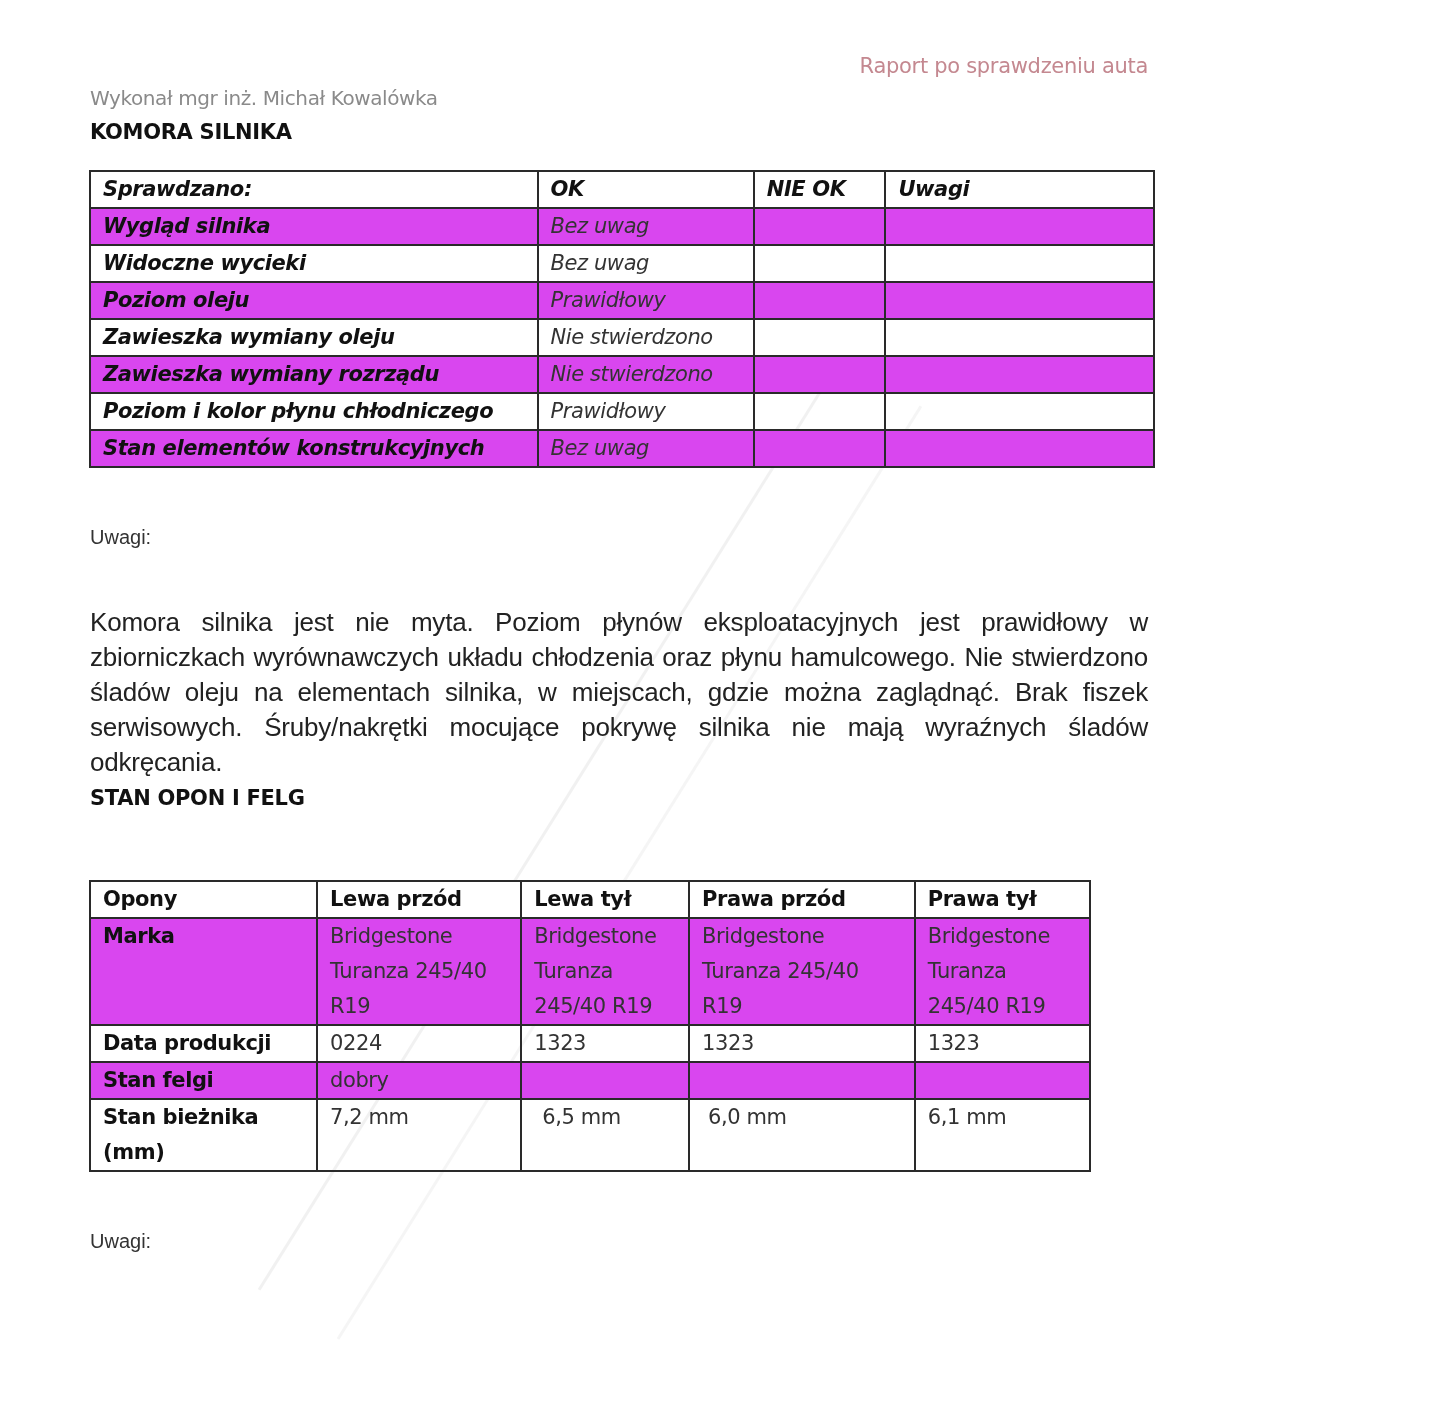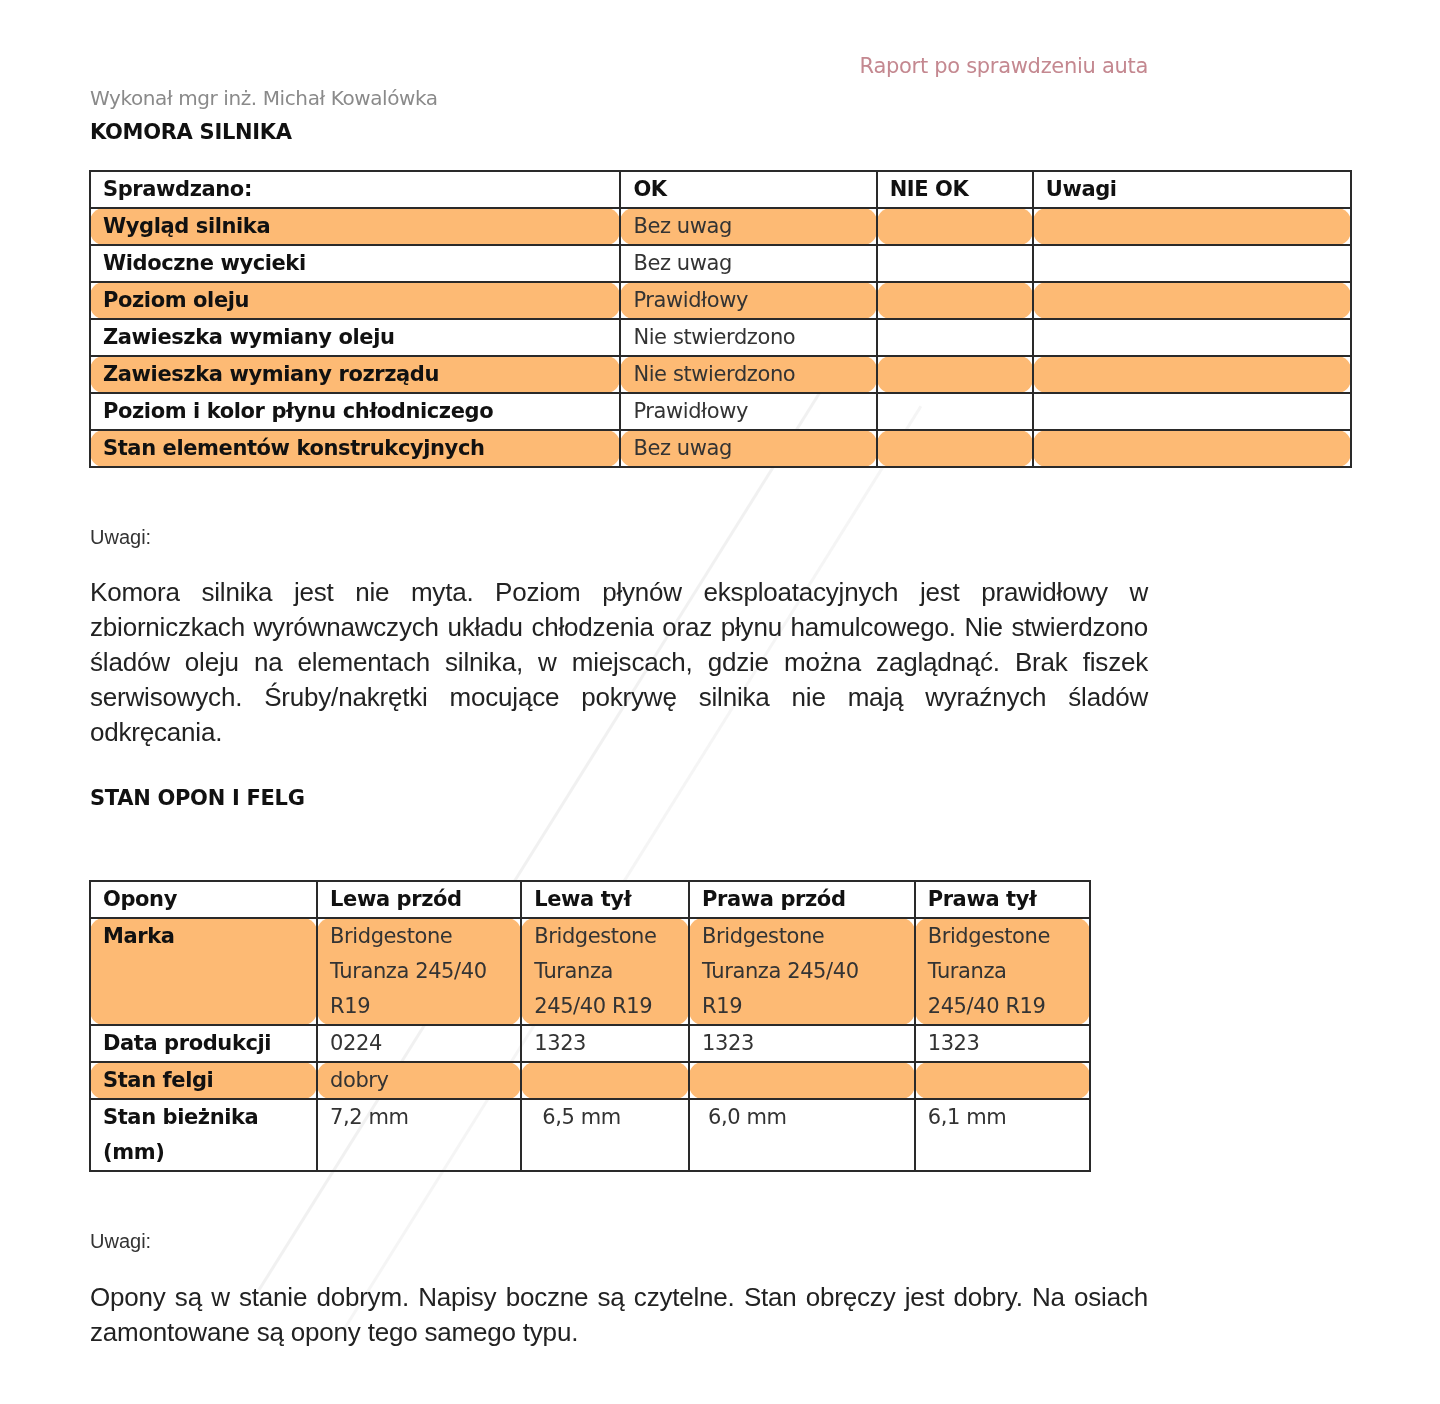--- a/index.html
+++ b/index.html
@@ -31,21 +31,21 @@
   table.rep {
     position: absolute; left: 89px; border-collapse: collapse;
     font-family: "DejaVu Sans", sans-serif; font-size: 21px; letter-spacing: -0.4px;
   }
   table.rep td, table.rep th {
     border: 2px solid #2a2a2a; padding: 0 12px; text-align: left; vertical-align: top;
     line-height: 35px;
   }
   table.rep th { font-weight: bold; background: #fff; }
   table.rep td.lbl { font-weight: bold; }
-  table.rep tr.shade td { background: #fdba74; border-radius: 14px; }
+  table.rep tr.shade td { background: #d946ef; }
   table.rep td.val { color: #333; font-weight: normal; }
   .t2 td, .t2 th { line-height: 34px; }
   .remarks-label {
     position: absolute; left: 90px; font-size: 20px; color: #333;
     font-family: "Liberation Sans", sans-serif;
   }
   .remarks-text {
     position: absolute; left: 90px; width: 1058px; font-size: 26px; line-height: 35px;
     color: #222; text-align: justify; font-family: "Liberation Sans", sans-serif;
     letter-spacing: -0.2px;
@@ -58,21 +58,21 @@
 
   <div class="wm-pos">
     <div class="watermark" style="left:0;top:0;"></div>
   </div>
 
   <div class="header-title">Raport po sprawdzeniu auta</div>
   <div class="author">Wykonał mgr inż. Michał Kowalówka</div>
 
   <div class="section-title" style="top:120px;">KOMORA SILNIKA</div>
 
-  <table class="rep" style="top:170px; width:1263px;">
+  <table class="rep" style="top:170px; width:1066px;font-style:italic;">
     <colgroup>
       <col style="width:445px">
         <col style="width:215px">
         <col style="width:131px">
         <col style="width:267px">
     </colgroup>
     <tbody>
         <tr>
       <th>Sprawdzano:</th>
       <th>OK</th>
@@ -118,21 +118,21 @@
     <tr class="shade">
       <td class="lbl">Stan elementów konstrukcyjnych</td>
       <td class="val">Bez uwag</td>
       <td></td>
       <td></td>
     </tr>
   </tbody>
     </table>
 
   <div class="remarks-label" style="top:526px;">Uwagi:</div>
-  <div class="remarks-text" style="top:575px;">Komora silnika jest nie myta. Poziom płynów eksploatacyjnych jest prawidłowy w zbiorniczkach wyrównawczych układu chłodzenia oraz płynu hamulcowego.  Nie stwierdzono śladów oleju na elementach silnika, w miejscach, gdzie można zaglądnąć. Brak fiszek serwisowych. Śruby/nakrętki mocujące pokrywę silnika nie mają wyraźnych śladów odkręcania.</div>
+  <div class="remarks-text" style="top:605px;">Komora silnika jest nie myta. Poziom płynów eksploatacyjnych jest prawidłowy w zbiorniczkach wyrównawczych układu chłodzenia oraz płynu hamulcowego.  Nie stwierdzono śladów oleju na elementach silnika, w miejscach, gdzie można zaglądnąć. Brak fiszek serwisowych. Śruby/nakrętki mocujące pokrywę silnika nie mają wyraźnych śladów odkręcania.</div>
 
   <div class="section-title" style="top:786px;">STAN OPON I FELG</div>
 
   <table class="rep t2" style="top:880px; width:1002px;">
     <colgroup>
       <col style="width:247px">
         <col style="width:216px">
         <col style="width:172px">
         <col style="width:242px">
         <col style="width:181px">
@@ -170,15 +170,14 @@
       <td class="lbl" style="height:68px;">Stan bieżnika (mm)</td>
       <td class="val">7,2 mm</td>
       <td class="val" style="padding-left:20px;">6,5 mm</td>
       <td class="val" style="padding-left:18px;">6,0 mm</td>
       <td class="val">6,1 mm</td>
     </tr>
   </tbody>
     </table>
 
   <div class="remarks-label" style="top:1230px;">Uwagi:</div>
-  <div class="remarks-text" style="top:1280px;">Opony są w stanie dobrym. Napisy boczne są czytelne. Stan obręczy jest dobry. Na osiach zamontowane są opony tego samego typu.</div>
 
 </div>
 
 </body></html>

